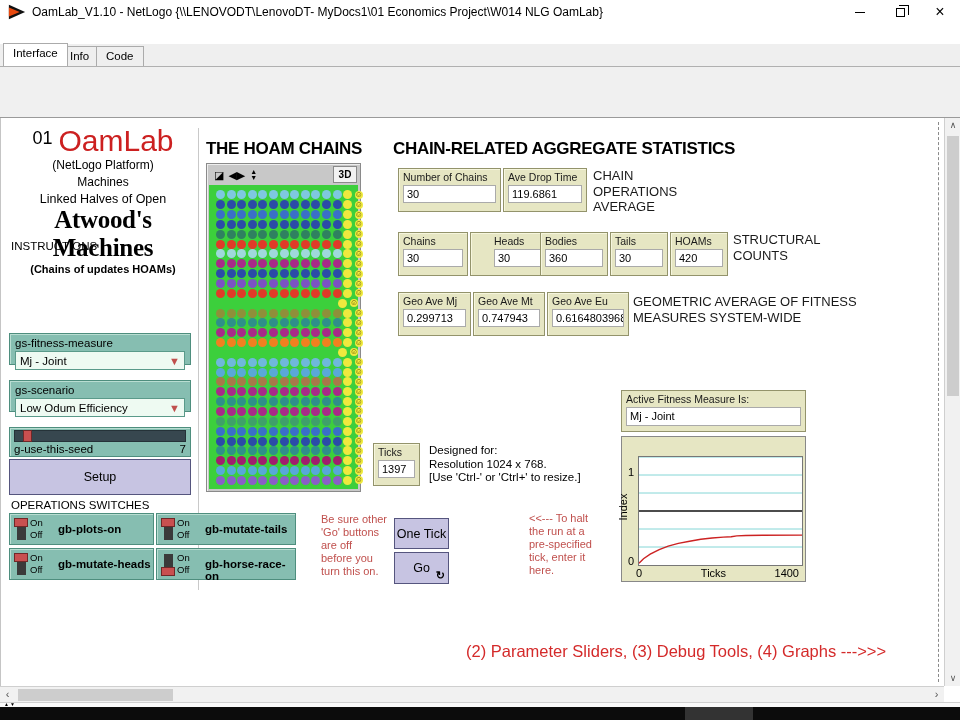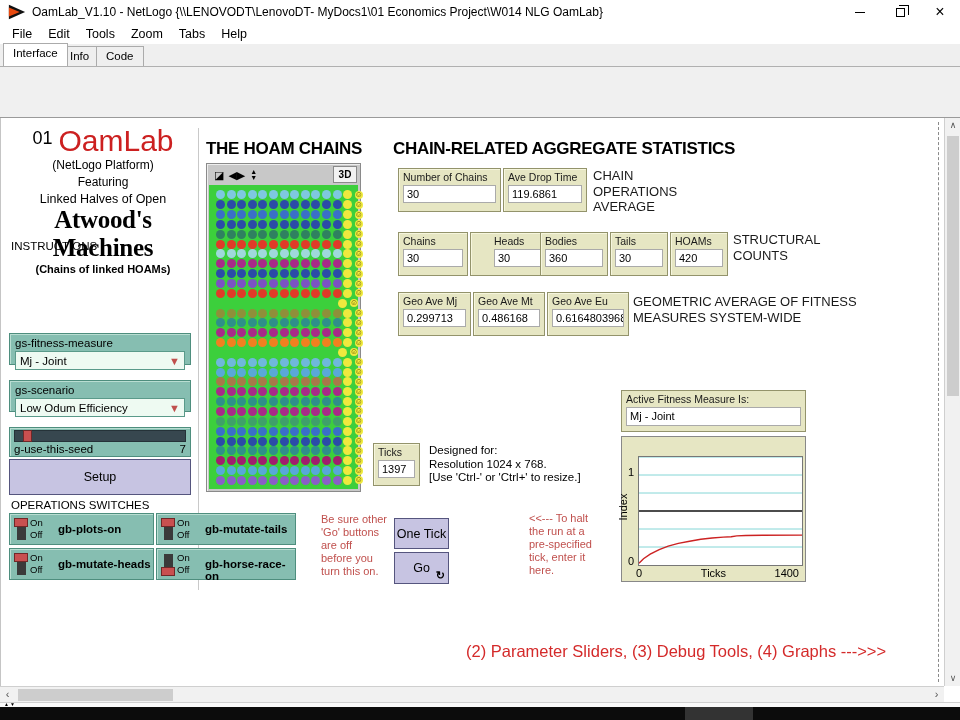--- a/index.html
+++ b/index.html
@@ -158,28 +158,20 @@
         </div>
       <div class="wc">
           <span class="restore-ic"></span>
         </div>
       <div class="wc">
           <span style="font-size:16px;">×</span>
         </div>
     </div>
   </div>
 
-  <div id="menubar">
-      <span class="menu-item">File</span>
-      <span class="menu-item">Edit</span>
-      <span class="menu-item">Tools</span>
-      <span class="menu-item">Zoom</span>
-      <span class="menu-item">Tabs</span>
-      <span class="menu-item">Help</span>
-    </div>
   <div id="tabbar">
       <div class="tab active" style="left: 3px;">Interface</div>
       <div class="tab" style="left: 60px;">Info</div>
       <div class="tab" style="left: 96px;">Code</div>
     </div>
 
   <div id="toolbar">
     <span class="pencil" style="left:13px; top:73px;">✎</span>
     <span class="tool-lab" style="left:8px; top:99px;">Edit</span>
     <span class="trash" style="left:41px; top:77px;"></span>
@@ -210,24 +202,24 @@
   <div id="main">
     <div class="vline"></div>
     <div class="dashline"></div>
 
     <div id="brand">
       <div class="row1">
         <span class="num">01</span>
         <span class="oam">OamLab</span>
       </div>
       <div class="s1">(NetLogo Platform)</div>
-      <div class="s2">Featuring</div>
+      <div class="s2">Machines</div>
       <div class="s3">Linked Halves of Open</div>
       <div class="s4">Atwood's Machines</div>
-      <div class="s5">(Chains of linked HOAMs)</div>
+      <div class="s5">(Chains of updates HOAMs)</div>
     </div>
 
     <div id="instr">
       <div class="head">INSTRUCTIONS</div>
     </div>
 
     <div class="chooser teal" style="top:215px;">
       <div class="ch-label">gs-fitness-measure</div>
       <div class="ch-box">
         <span>Mj - Joint</span>
@@ -764,21 +756,21 @@
           <div class="m-value">420</div>
         </div>
         <div class="stat-caption" style="left: 732px; top: 114px; width: 115px;">STRUCTURAL
 COUNTS</div>
         <div class="monitor" style="left: 397px; top: 174px; width: 73px;">
           <div class="m-label">Geo Ave Mj</div>
           <div class="m-value">0.299713</div>
         </div>
         <div class="monitor" style="left: 472px; top: 174px; width: 72px;">
           <div class="m-label">Geo Ave Mt</div>
-          <div class="m-value">0.486168</div>
+          <div class="m-value">0.747943</div>
         </div>
         <div class="monitor" style="left: 546px; top: 174px; width: 82px;">
           <div class="m-label">Geo Ave Eu</div>
           <div class="m-value">0.61648039680</div>
         </div>
         <div class="stat-caption" style="left: 632px; top: 176px; width: 255px;">GEOMETRIC AVERAGE OF FITNESS
 MEASURES SYSTEM-WIDE</div>
       </div>
 
     <div class="monitor" style="left:372px; top:325px; width:47px; height:43px;">

